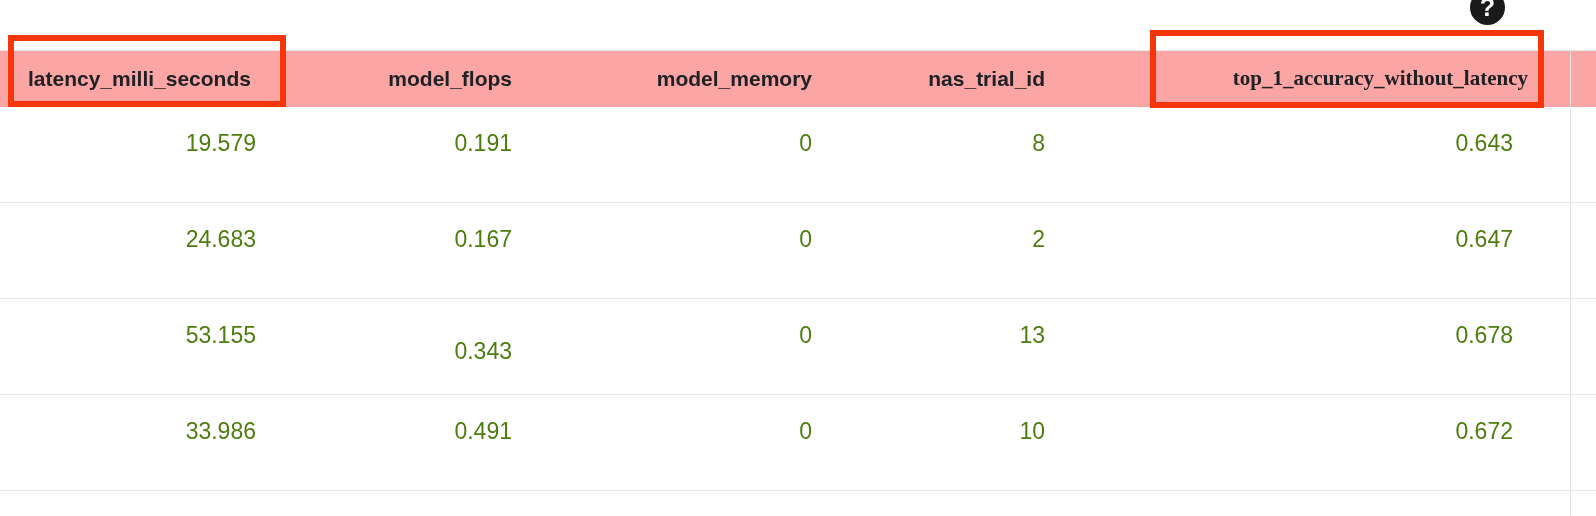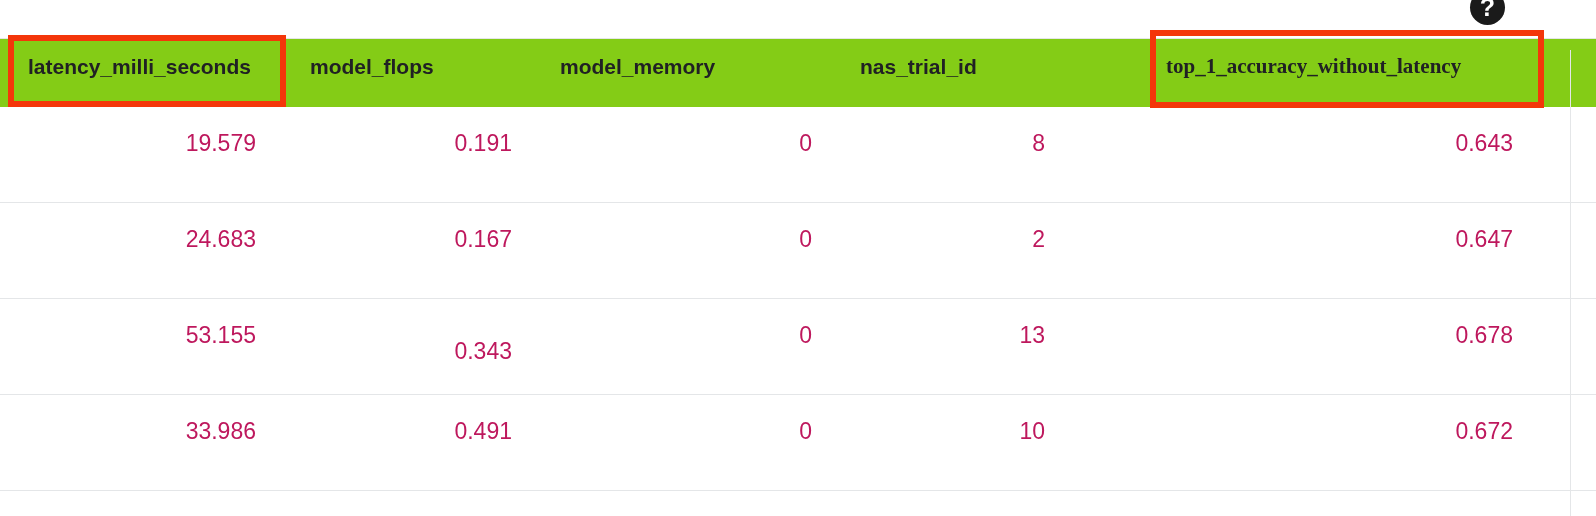--- a/index.html
+++ b/index.html
@@ -42,60 +42,60 @@
     text-align: center;
     font-family: "Liberation Sans", sans-serif;
     z-index: 6;
     cursor: pointer;
   }
 
   
   #header-row {
     position: absolute;
     left: 0;
-    top: 38px;
+    top: 50px;
     width: 1596px;
     height: 74px;
-    background: #84cc16;
+    background: #fca5a5;
     border-top: 1px solid #e4e6e8;
     border-bottom: 1px solid #e0e2e4;
     box-sizing: border-box;
   }
   .header-cell {
     position: absolute;
     top: 0;
     height: 55px;
     line-height: 55px;
     font-size: 21px;
     font-weight: bold;
     color: #202124;
     white-space: nowrap;
     cursor: pointer;
     box-sizing: border-box;
   }
   .header-cell.align-left  { text-align: left;  }
-  .header-cell.align-right { text-align: left; }
+  .header-cell.align-right { text-align: right; }
 
   
   .data-row {
     position: absolute;
     left: 0;
     width: 1596px;
     height: 96px;
     border-bottom: 1px solid #e4e6e8;
     box-sizing: border-box;
     background: #ffffff;
   }
   .data-cell {
     position: absolute;
     top: 0;
     height: 52px;
     line-height: 52px;
     font-size: 23px;
-    color: #be185d;
+    color: #4d7c0f;
     white-space: nowrap;
     text-align: right;
     box-sizing: border-box;
   }
 
   
   .col-divider {
     position: absolute;
     top: 50px;
     width: 1px;

